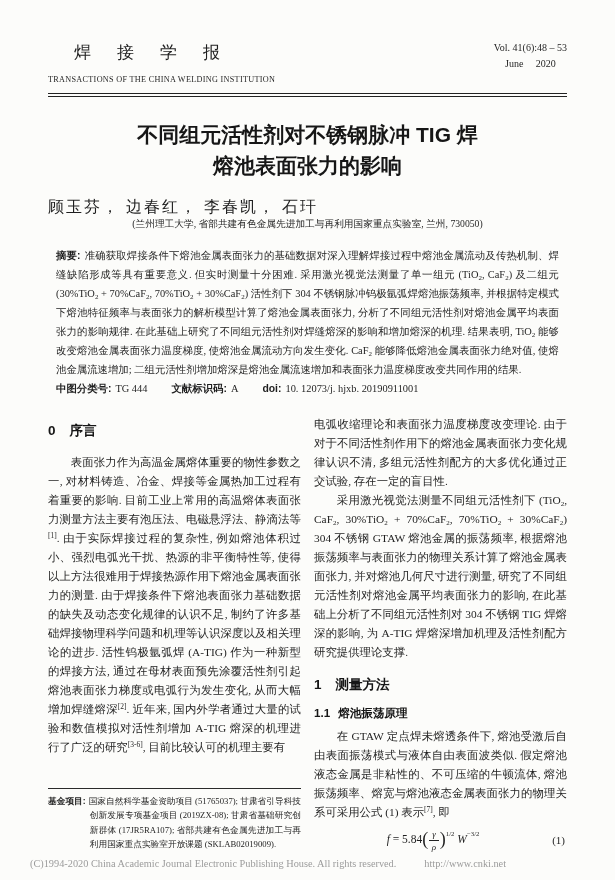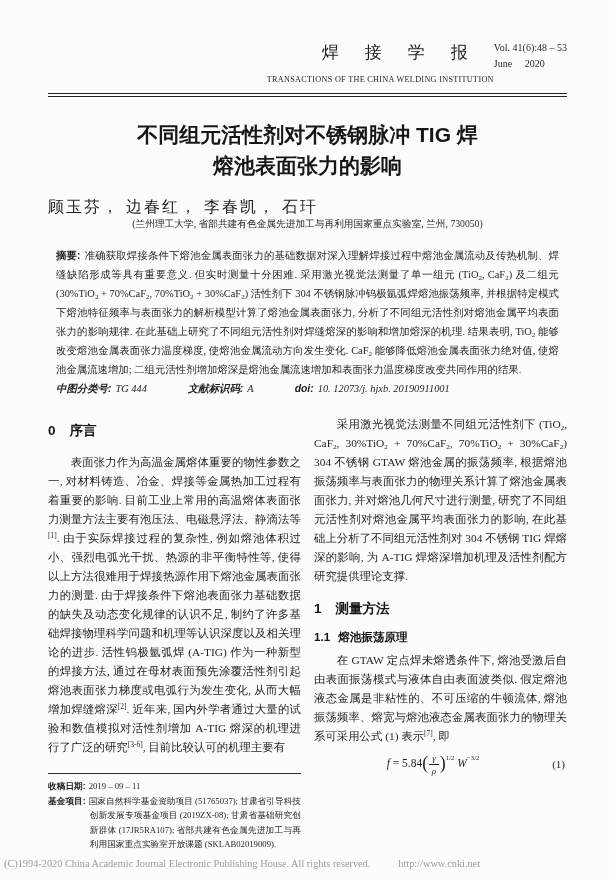--- a/index.html
+++ b/index.html
@@ -10,41 +10,41 @@
     color: #1f1f1f;
     font-family: "Liberation Serif", "DejaVu Serif", serif;
     position: relative;
     overflow: hidden;
   }
   .page { padding: 40px 48px 0; height: 100%; position: relative; }
 
   
   .header { display: flex; justify-content: space-between; align-items: flex-start; }
   .h-left { font-size: 10px; line-height: 16px; letter-spacing: 1.5px; white-space: nowrap; }
-  .h-center { text-align: right; flex: 1; padding-top: 1px; }
+  .h-center { text-align: left; flex: 1; padding-top: 1px; }
   .journal-cn { font-size: 17px; letter-spacing: 26px; padding-left: 26px; font-weight: 500; }
   .journal-en { font-size: 8.2px; letter-spacing: 0.3px; margin-top: 11px; white-space: nowrap; }
-  .h-right { font-size: 10px; line-height: 16px; text-align: left; white-space: nowrap; }
+  .h-right { font-size: 10px; line-height: 16px; text-align: center; white-space: nowrap; }
   .h-right .june { word-spacing: 10px; }
   .rule { margin-top: 9px; height: 4px; border-top: 1.7px solid #222; border-bottom: 0.9px solid #222; }
 
   
   .title {
     margin-top: 22px; text-align: center;
     font-family: "Liberation Sans", "DejaVu Sans", sans-serif;
     font-weight: 700; font-size: 21px; line-height: 31px; color: #161616;
   }
   .authors { margin-top: 16px; font-size: 16px; letter-spacing: 2px; }
   .affiliation { margin-top: 0; text-align: center; font-size: 9.7px; }
 
   
   .abstract { margin: 15px 8px 0; font-size: 10.4px; line-height: 19px; text-align: justify; }
   .lbl { font-family: "Liberation Sans", "DejaVu Sans", sans-serif; font-weight: 700; margin-right: 4px; }
   .abs-p sub, .body-p sub { font-size: 7px; vertical-align: -2px; line-height: 0; }
-  .meta-row { display: flex; gap: 41px; margin-top: 0; font-style: italic; }
+  .meta-row { display: flex; gap: 24px; margin-top: 0; }
   .meta-row .pair { white-space: nowrap; }
 
   
   .columns { display: flex; gap: 13px; margin-top: 17px; height: 437px; }
   .col { width: 253px; font-size: 11.4px; line-height: 19px; text-align: justify; display: flex; flex-direction: column; }
   .body-p { text-indent: 2em; }
   .body-p.noindent { text-indent: 0; }
   .body-p sup { font-size: 7.5px; line-height: 0; vertical-align: 4px; }
   .sec-h {
     font-family: "Liberation Sans", "DejaVu Sans", sans-serif;
@@ -70,21 +70,21 @@
   .formula i { font-family: "Liberation Serif", serif; }
   .formula .bp { font-size: 18px; vertical-align: -2px; }
   .formula .frac { display: inline-block; vertical-align: middle; text-align: center; font-size: 9px; line-height: 1.15; margin: 0 1px; }
   .formula .num { display: block; border-bottom: 0.8px solid #222; padding: 0 3px 1px; }
   .formula .den { display: block; padding-top: 1px; }
   .formula sup.exp { font-size: 6.8px; vertical-align: 7px; line-height: 0; }
   .fnum { font-size: 11px; padding-right: 2px; }
 
   
   .footer {
-    position: absolute; left: 4px; right: 18px; bottom: 11px;
+    position: absolute; left: 30px; right: 18px; bottom: 11px;
     color: #9b9b9b; font-size: 10.3px; display: flex; gap: 28px; white-space: nowrap;
   }
 </style>
 </head>
 <body>
 
 <div class="page">
 
   <div class="header">
     <div class="h-center">
@@ -119,26 +119,26 @@
   <div class="columns">
 
     <div class="col">
       <div class="sec-h">
         <span>0</span>
         <span>序言</span>
       </div>
       <p class="body-p">表面张力作为高温金属熔体重要的物性参数之一, 对材料铸造、冶金、焊接等金属热加工过程有着重要的影响. 目前工业上常用的高温熔体表面张力测量方法主要有泡压法、电磁悬浮法、静滴法等<sup>[1]</sup>. 由于实际焊接过程的复杂性, 例如熔池体积过小、强烈电弧光干扰、热源的非平衡特性等, 使得以上方法很难用于焊接热源作用下熔池金属表面张力的测量. 由于焊接条件下熔池表面张力基础数据的缺失及动态变化规律的认识不足, 制约了许多基础焊接物理科学问题和机理等认识深度以及相关理论的进步. 活性钨极氩弧焊 (A-TIG) 作为一种新型的焊接方法, 通过在母材表面预先涂覆活性剂引起熔池表面张力梯度或电弧行为发生变化, 从而大幅增加焊缝熔深<sup>[2]</sup>. 近年来, 国内外学者通过大量的试验和数值模拟对活性剂增加 A-TIG 熔深的机理进行了广泛的研究<sup>[3-6]</sup>, 目前比较认可的机理主要有</p>
       <div class="footnote">
         <div class="fn-divider"></div>
-        <p class="fn-line"><span class="fn-lbl">收稿日期:</span><span>2019 – 09 – 11</span></p>
         <p class="fn-line fn-fund"><span class="fn-lbl">基金项目:</span><span>国家自然科学基金资助项目 (51765037); 甘肃省引导科技创新发展专项基金项目 (2019ZX-08); 甘肃省基础研究创新群体 (17JR5RA107); 省部共建有色金属先进加工与再利用国家重点实验室开放课题 (SKLAB02019009).</span></p>
       </div>
     </div>
 
     <div class="col">
+      <p class="body-p noindent">电弧收缩理论和表面张力温度梯度改变理论. 由于对于不同活性剂作用下的熔池金属表面张力变化规律认识不清, 多组元活性剂配方的大多优化通过正交试验, 存在一定的盲目性.</p>
       <p class="body-p">采用激光视觉法测量不同组元活性剂下 (TiO<sub>2</sub>, CaF<sub>2</sub>, 30%TiO<sub>2</sub> + 70%CaF<sub>2</sub>, 70%TiO<sub>2</sub> + 30%CaF<sub>2</sub>) 304 不锈钢 GTAW 熔池金属的振荡频率, 根据熔池振荡频率与表面张力的物理关系计算了熔池金属表面张力, 并对熔池几何尺寸进行测量, 研究了不同组元活性剂对熔池金属平均表面张力的影响, 在此基础上分析了不同组元活性剂对 304 不锈钢 TIG 焊熔深的影响, 为 A-TIG 焊熔深增加机理及活性剂配方研究提供理论支撑.</p>
       <div class="sec-h s1">
         <span>1</span>
         <span>测量方法</span>
       </div>
       <div class="sub-h">
         <span>1.1</span>
         <span>熔池振荡原理</span>
       </div>
       <p class="body-p">在 GTAW 定点焊未熔透条件下, 熔池受激后自由表面振荡模式与液体自由表面波类似. 假定熔池液态金属是非粘性的、不可压缩的牛顿流体, 熔池振荡频率、熔宽与熔池液态金属表面张力的物理关系可采用公式 (1) 表示<sup>[7]</sup>, 即</p>

